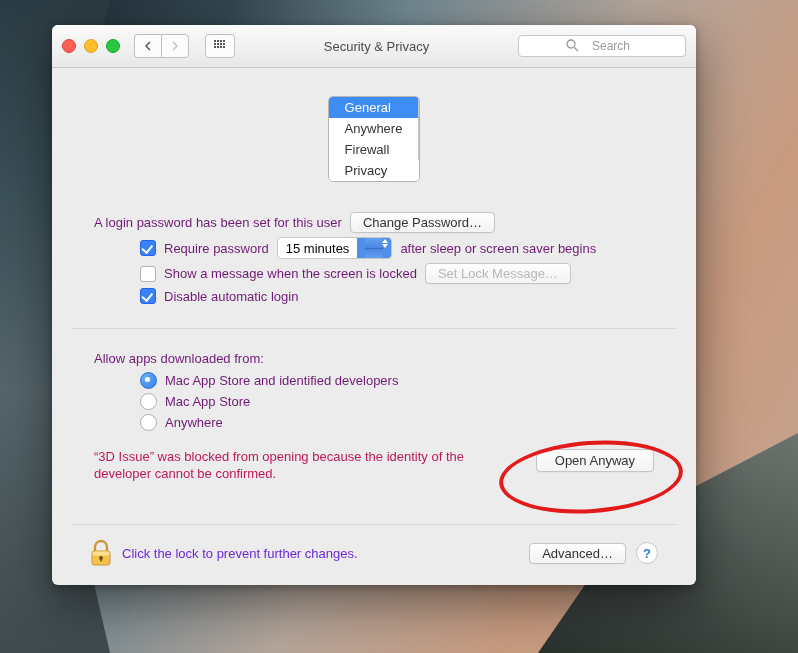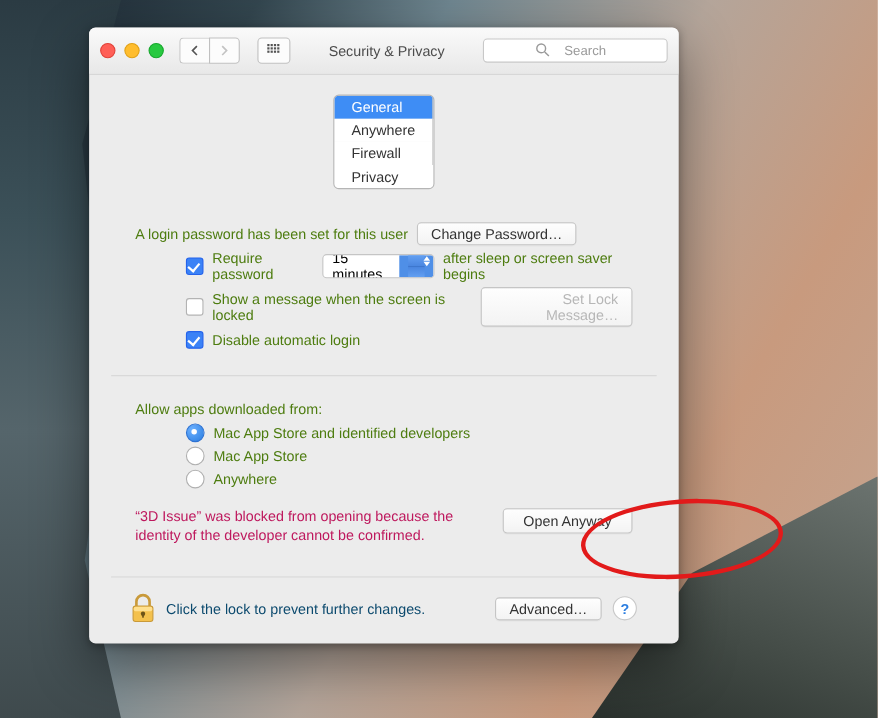--- a/index.html
+++ b/index.html
@@ -32,30 +32,31 @@
     position:absolute;
     right:0; bottom:0;
     width: 260px; height: 220px;
     background: linear-gradient(200deg, #6c7470 0%, #454d48 60%, #2a312d 100%);
     clip-path: polygon(100% 0, 100% 100%, 0 100%, 35% 40%);
     filter: blur(.7px);
   }
 
   .window {
     position: absolute;
-    left: 81px;
+    left: 52px;
     top: 25px;
-    width: 536px;
+    width: 644px;
     height: 560px;
     background: #ececec;
     border-radius: 6px;
     box-shadow: 0 18px 50px rgba(0,0,0,.45), 0 2px 8px rgba(0,0,0,.3);
     display: flex;
     flex-direction: column;
     z-index: 5;
+    gap: 10px;
   }
 
   
   .toolbar {
     height: 42px;
     border-bottom: 1px solid #c8c8c8;
     background: linear-gradient(#fafafa, #e8e8e8);
     border-radius: 6px 6px 0 0;
     display: flex;
     align-items: center;
@@ -267,22 +268,22 @@
   }
   .footer .spacer { flex:1; }
   .help {
     width:20px; height:20px; border-radius:50%;
     border:1px solid #c8c8c8; background:#fff;
     display:flex; align-items:center; justify-content:center;
     color:#2a7de0; font-weight:bold; font-size:13px;
   }
   .lock-icon svg { display:block; }
 
-  .txt { color:#4d7c0f; }
-  .txt-mid { color:#0c4a6e; }
+  .txt { color:#701a75; }
+  .txt-mid { color:#6d28d9; }
 </style>
 </head>
 <body>
 
 <div class="window">
 
   <div class="toolbar">
     <div class="traffic">
       <span class="tl-close"></span>
       <span class="tl-min"></span>

